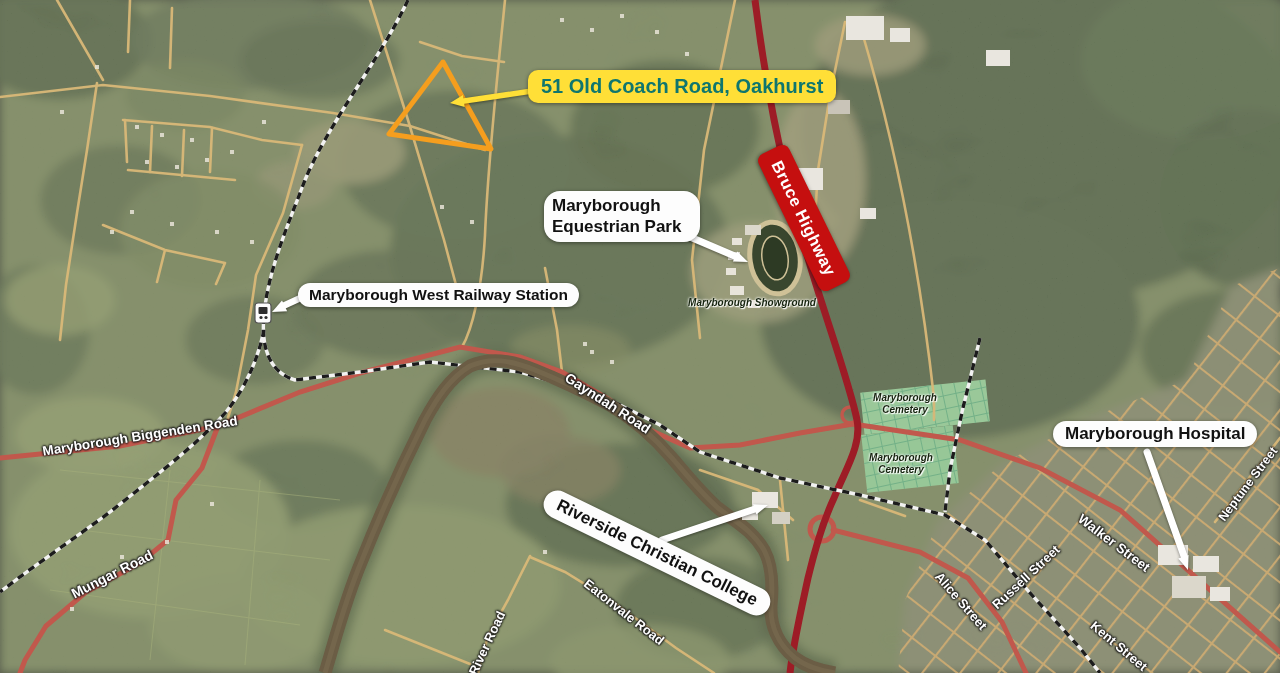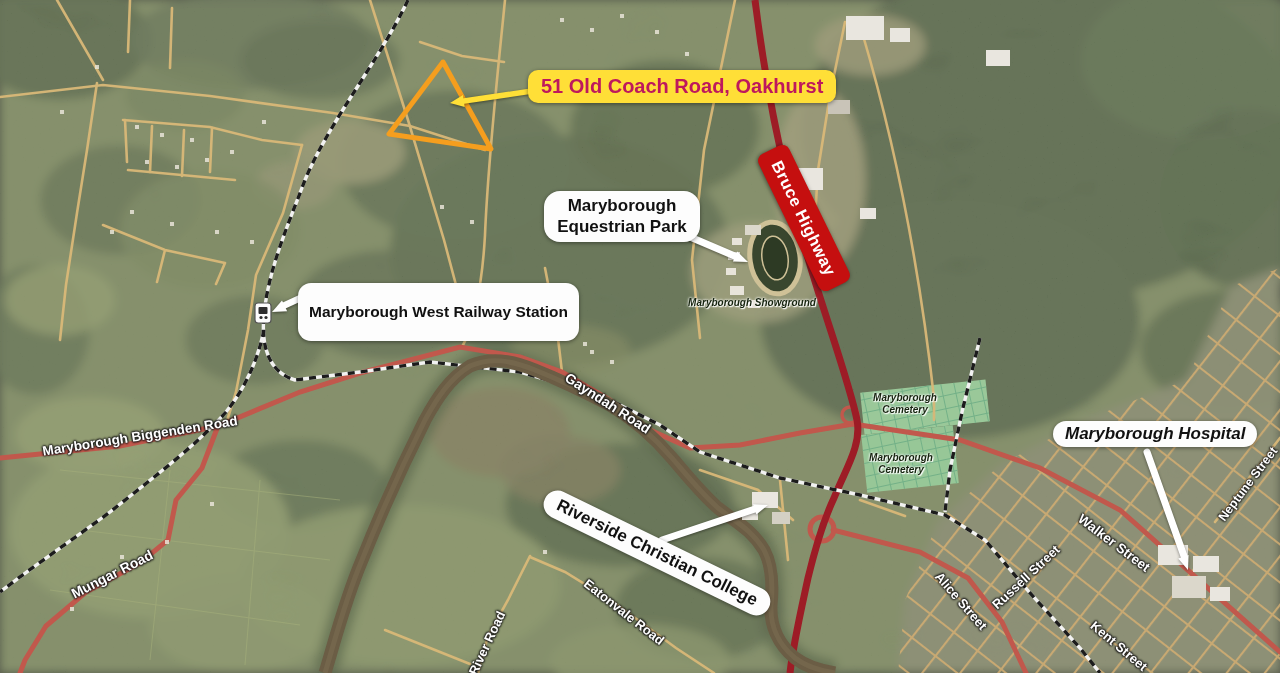--- a/index.html
+++ b/index.html
@@ -1,22 +1,22 @@
 <!DOCTYPE html>
 <html><head>
 <meta charset="utf-8">
 <style>
   html,body{margin:0;padding:0;background:#222;}
   #stage{position:relative;width:1280px;height:673px;overflow:hidden;
          font-family:"Liberation Sans","DejaVu Sans",sans-serif;}
   #stage svg{position:absolute;inset:0;display:block;}
   .lbl{position:absolute;white-space:nowrap;}
   .bubble{background:#fdfdfd;color:#111;font-weight:700;border-radius:14px;
-          box-shadow:0 1px 4px rgba(0,0,0,.45);padding:20px 11px;}
-  .bubble-yellow{position:absolute;background:#ffdf37;color:#be185d;font-weight:700;
+          box-shadow:0 1px 4px rgba(0,0,0,.45);padding:3px 11px;}
+  .bubble-yellow{position:absolute;background:#ffdf37;color:#0f766e;font-weight:700;
           font-size:20px;line-height:1.35;padding:3px 13px;border-radius:10px;
           box-shadow:0 1px 4px rgba(0,0,0,.45);}
   .badge-red{position:absolute;background:#c50f0f;color:#fff;font-weight:700;
           font-size:16.5px;letter-spacing:.5px;text-align:center;border-radius:8px;
           box-shadow:0 1px 4px rgba(0,0,0,.5);}
   .roadlbl{position:absolute;color:#fff;font-weight:700;
           text-shadow:0 1px 2px rgba(25,25,25,.95),1px 0 2px rgba(25,25,25,.95),
                       -1px 0 2px rgba(25,25,25,.95),0 -1px 2px rgba(25,25,25,.95);}
   .groundlbl{position:absolute;color:#16240f;font-weight:700;font-style:italic;
           text-shadow:0 0 2px #ffffff,0 0 3px #ffffff,1px 1px 1px #ffffff;}
@@ -268,33 +268,33 @@
       <path d="M662,540 L755,509" stroke="#fff" stroke-width="7" fill="none" stroke-linecap="round"></path>
       <polygon points="768,505 756.4,514.6 753,504.2" fill="#fff"></polygon>
     </g>
   </g>
 </svg>
 
 <div class="bubble-yellow lbl" style="left:528px;top:70px;">
   <span>51 Old Coach Road, Oakhurst</span>
 </div>
 
-<div class="bubble lbl" style="left:544px;top:191px;width:140px;text-align:center;font-size:17px;line-height:1.25;border-radius:16px;padding:4px 8px;white-space:normal;">
+<div class="bubble lbl" style="left:544px;top:191px;width:140px;font-size:17px;line-height:1.25;border-radius:16px;padding:4px 8px;white-space:normal;">
   <span>Maryborough Equestrian Park</span>
 </div>
 
 <div class="badge-red ctr" style="left:804px;top:218px;width:152px;height:34px;line-height:34px;transform:translate(-50%,-50%) rotate(64deg);">
   <span>Bruce Highway</span>
 </div>
 
 <div class="bubble lbl" style="left:298px;top:283px;font-size:15.5px;border-radius:13px;">
   <span>Maryborough West Railway Station</span>
 </div>
 
-<div class="bubble lbl" style="left:1053px;top:421px;font-size:17px;border-radius:13px;padding:3px 12px;font-style:italic;">
+<div class="bubble lbl" style="left:1053px;top:421px;font-size:17px;border-radius:13px;padding:3px 12px;">
   <span>Maryborough Hospital</span>
 </div>
 
 <div class="bubble lbl ctr" style="left:657px;top:553px;font-size:17px;border-radius:17px;padding:4px 14px;transform:translate(-50%,-50%) rotate(26deg);">
   <span>Riverside Christian College</span>
 </div>
 
 <div class="groundlbl ctr" style="left:752px;top:302px;font-size:10px;transform:translate(-50%,-50%);">Maryborough Showground</div>
 
 <div class="groundlbl ctr" style="left:905px;top:404px;width:80px;font-size:10px;line-height:1.2;text-align:center;white-space:normal;transform:translate(-50%,-50%);">Maryborough Cemetery</div>

